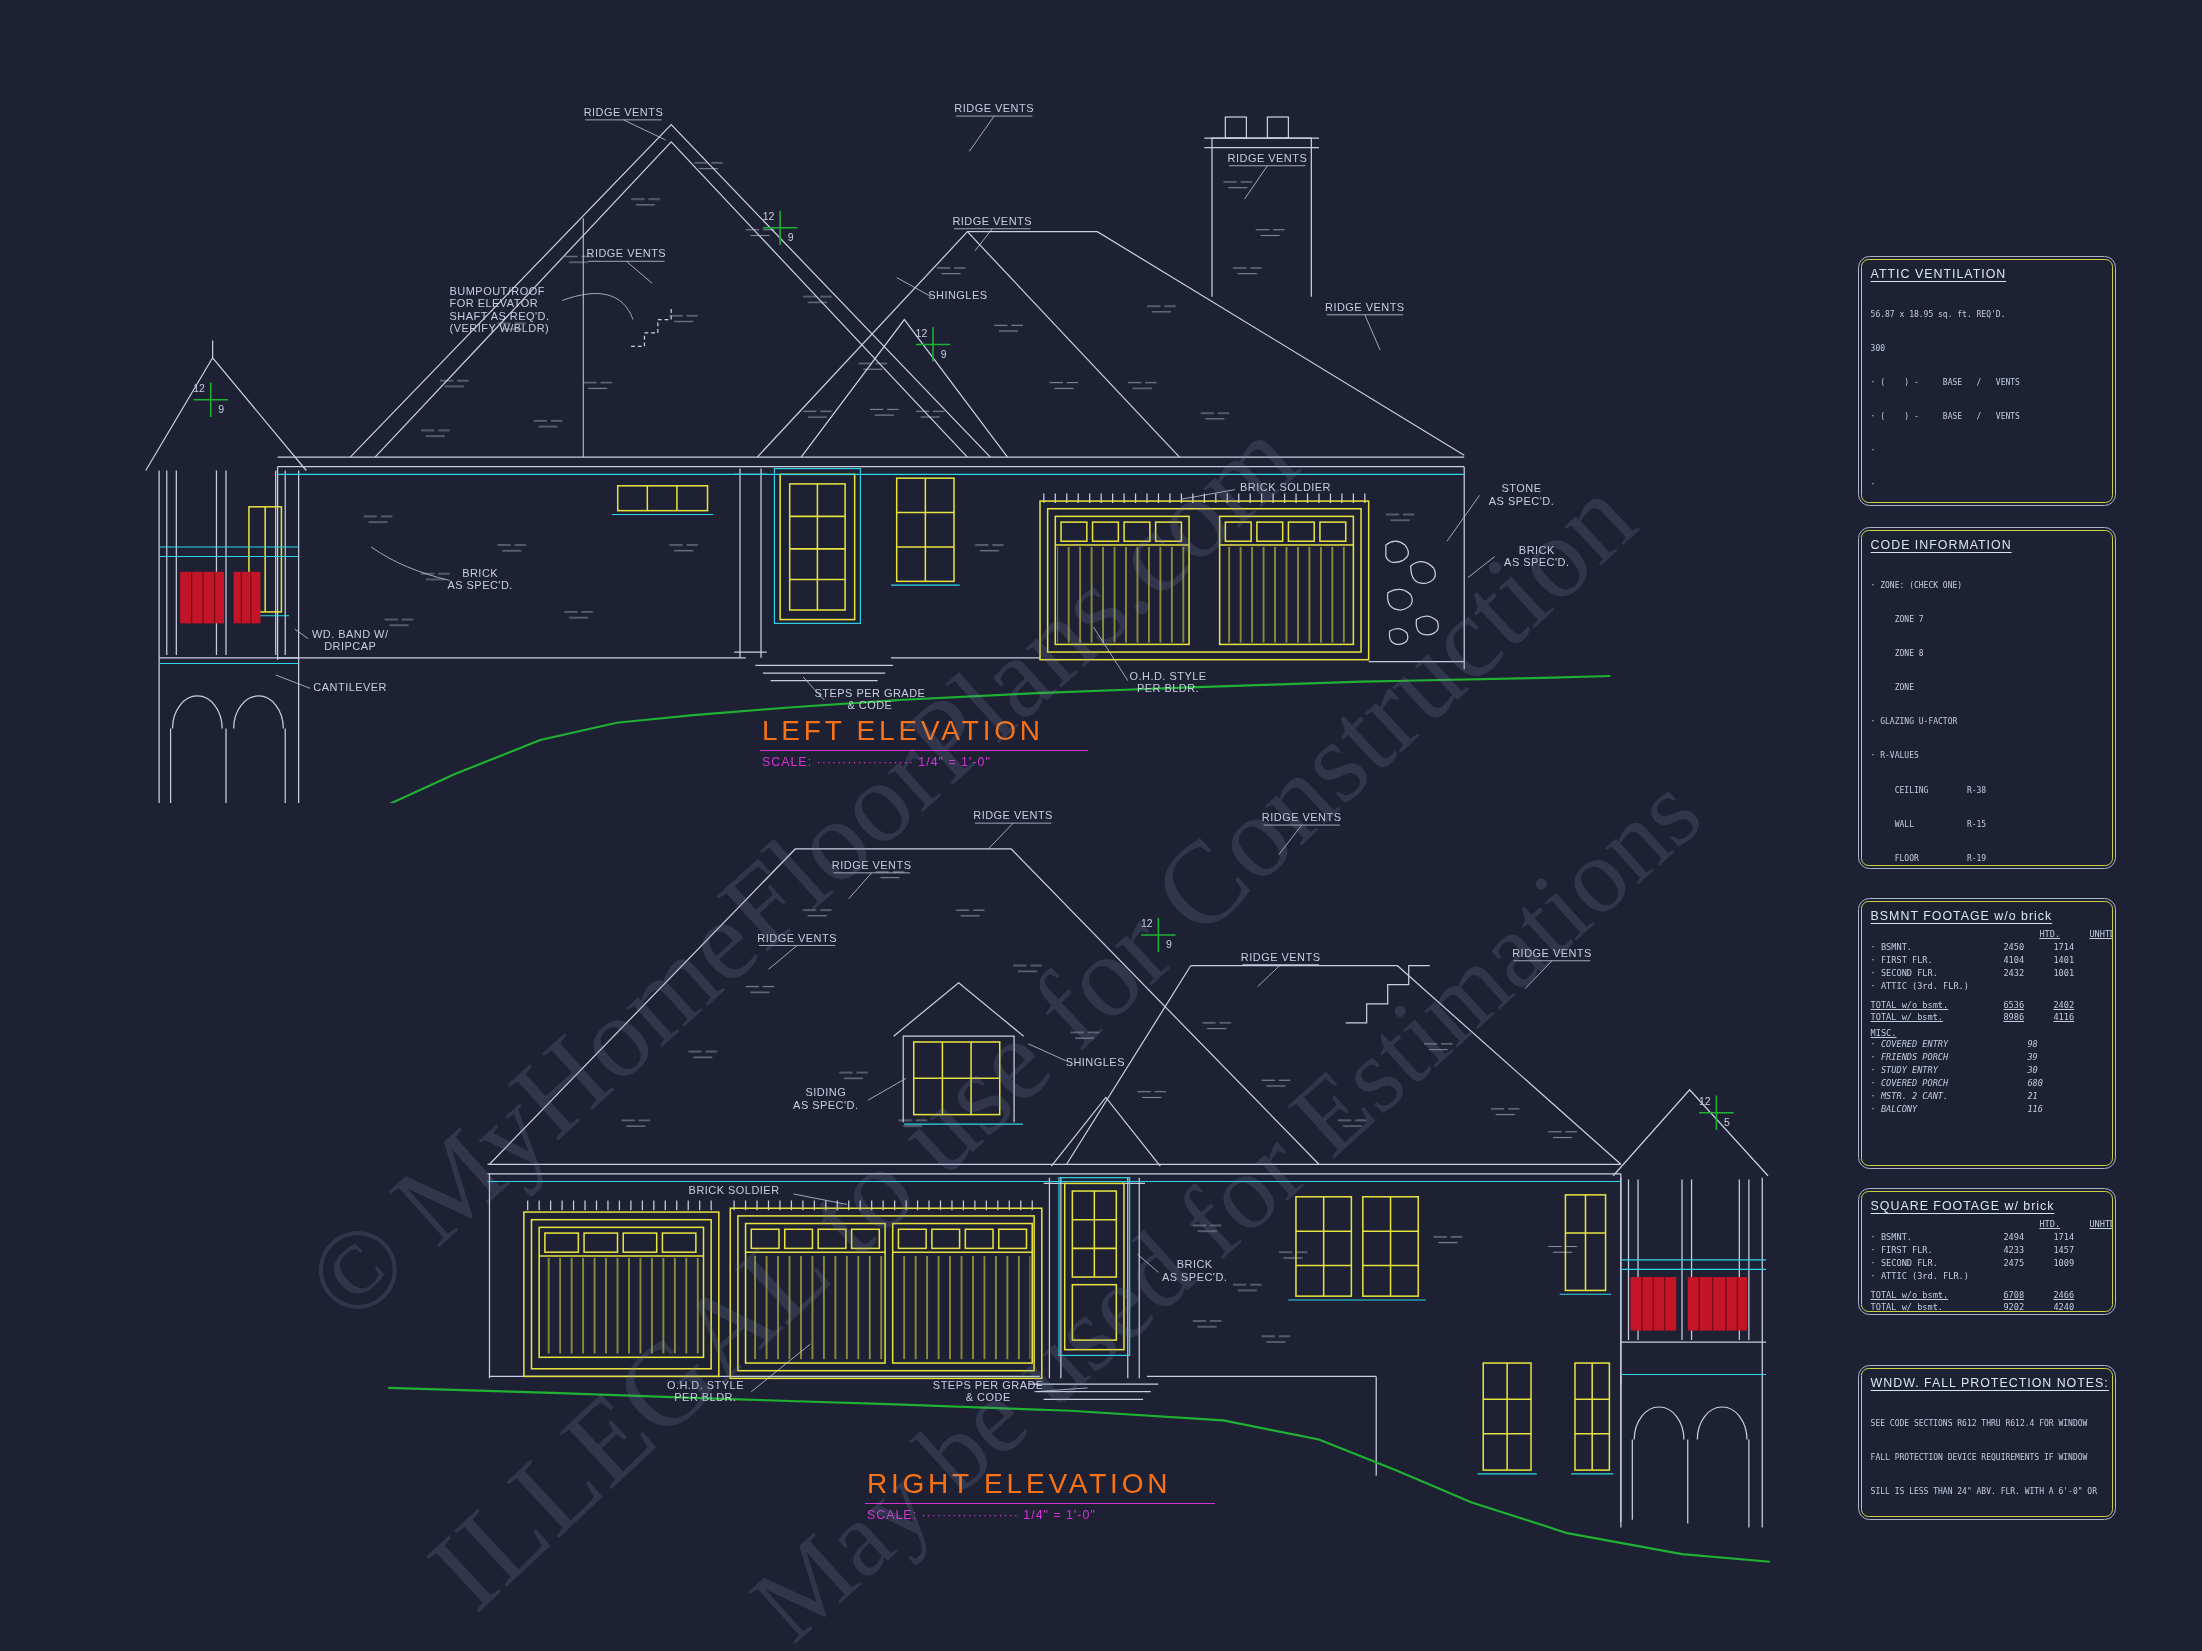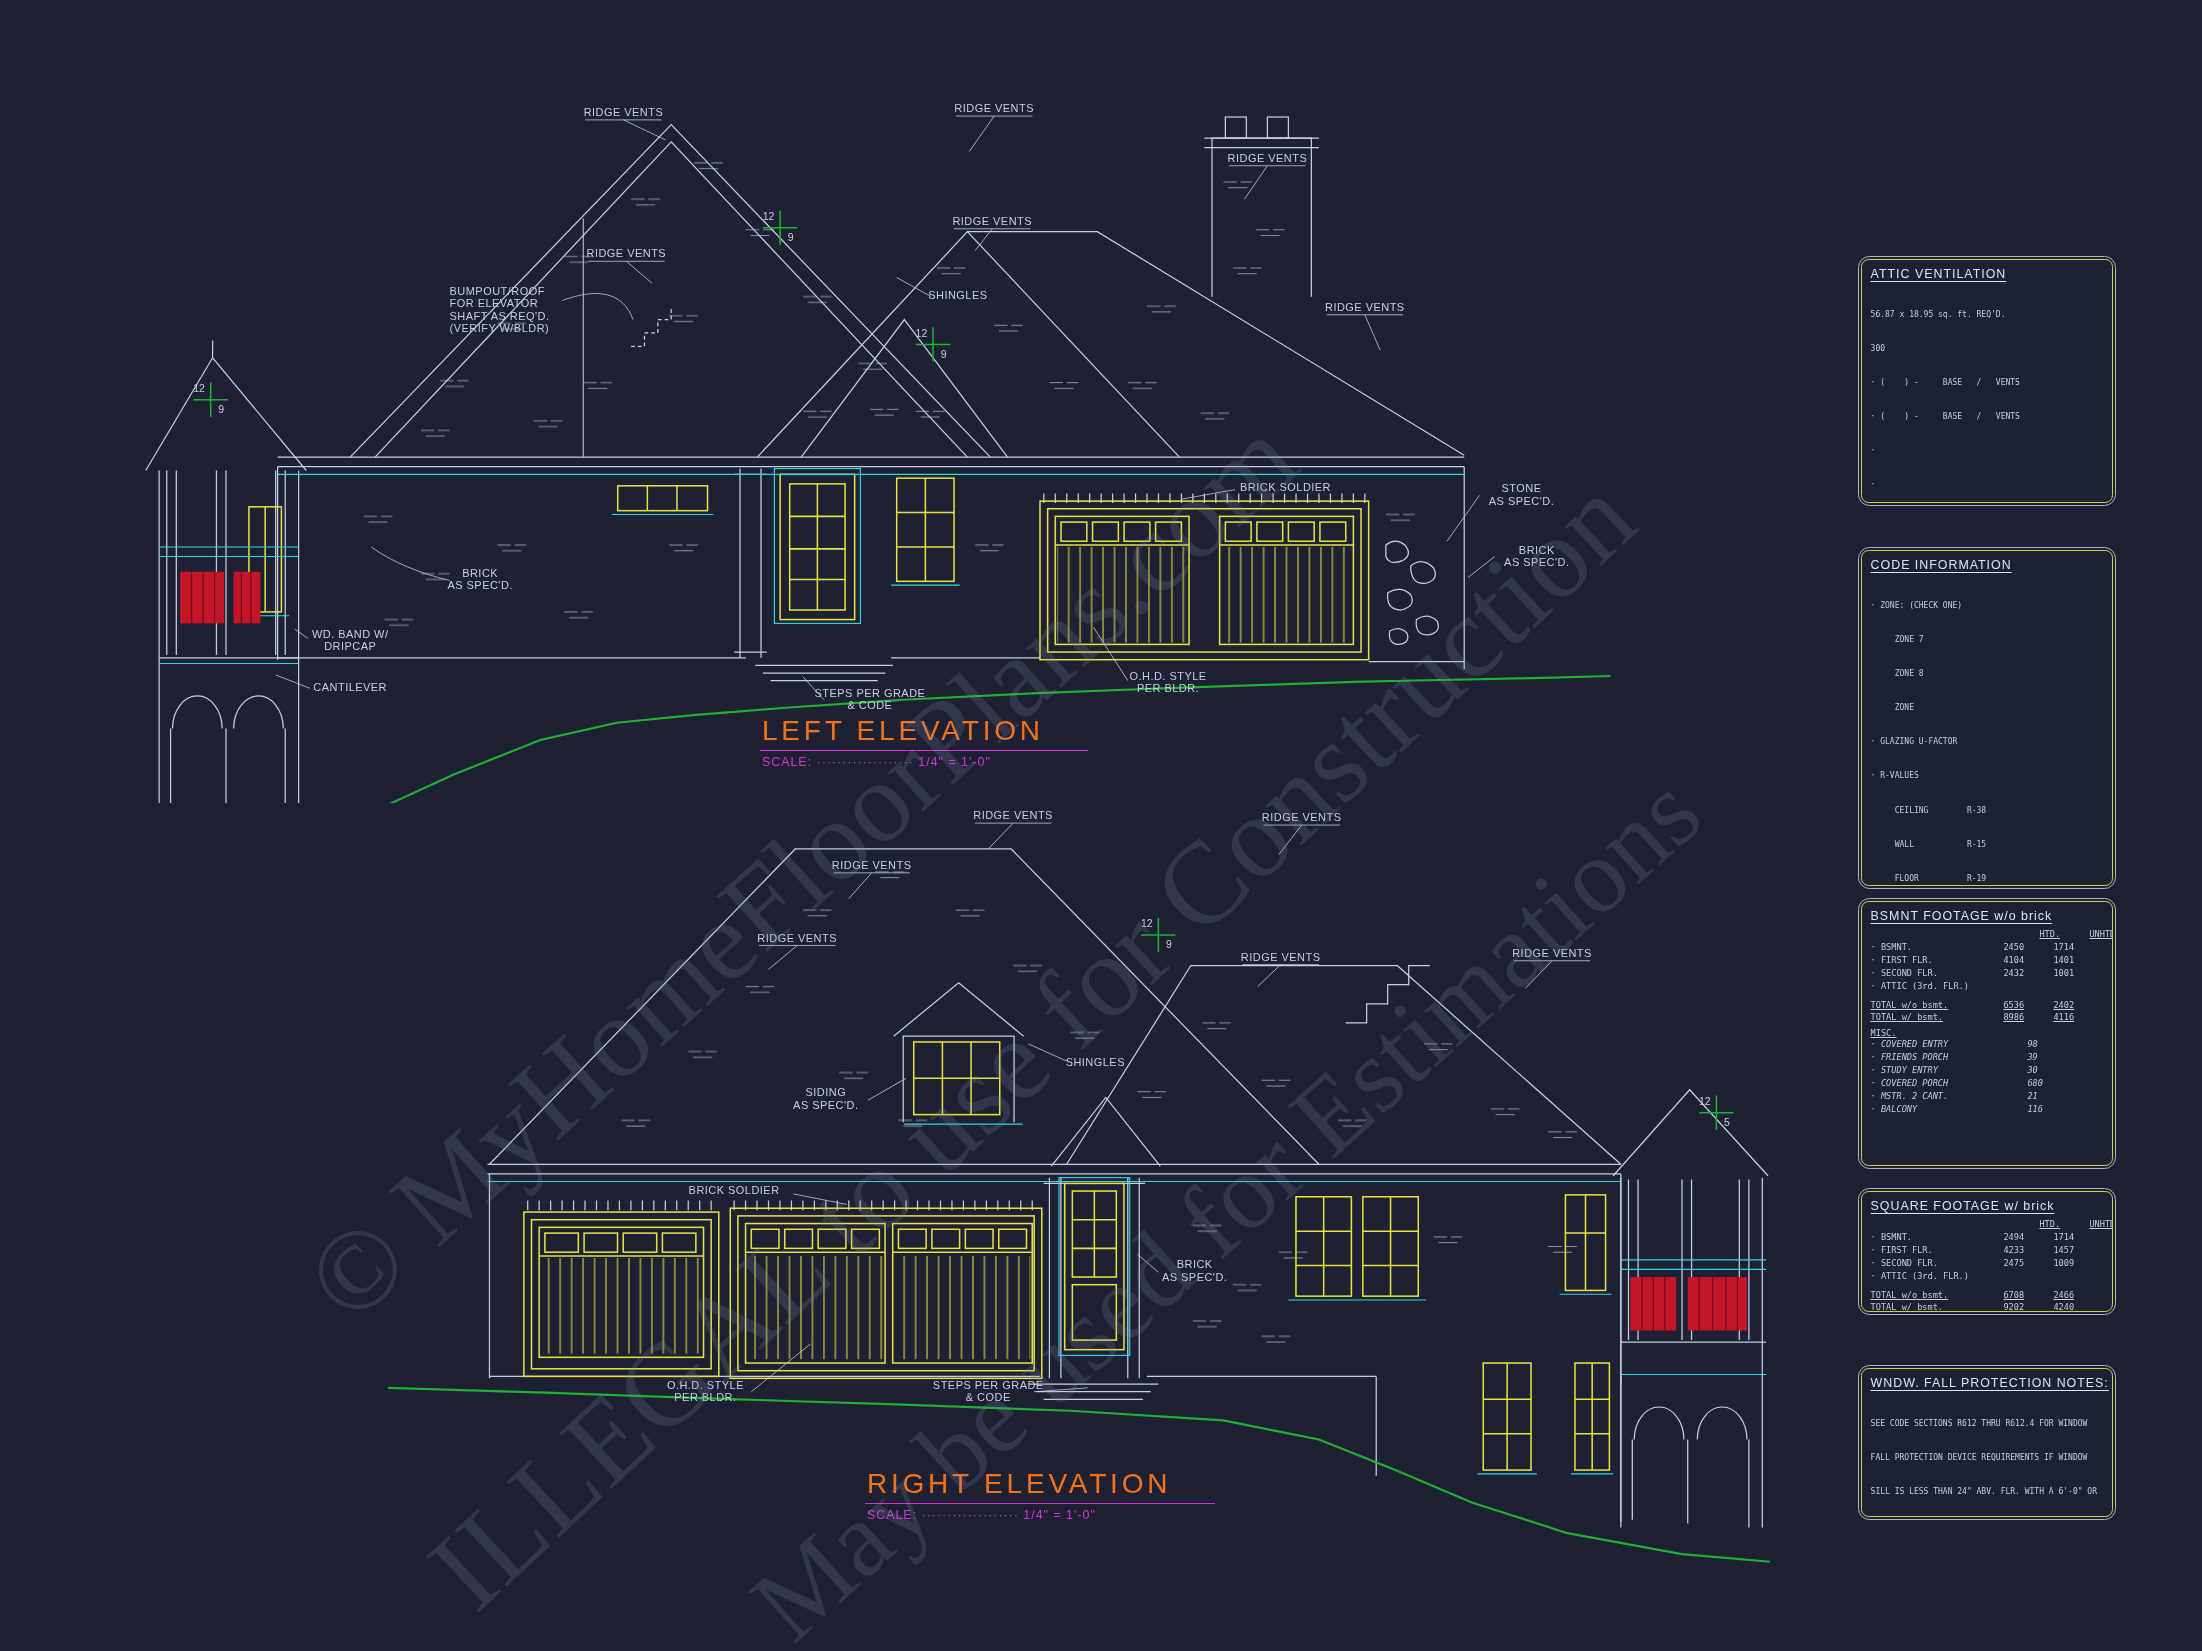--- a/index.html
+++ b/index.html
@@ -404,21 +404,21 @@
         
         
         
         
         
         
       </div>
     </div>
   </div>
 
-  <div class="panel" style="top:527px;height:342px;margin-top:20px;">
+  <div class="panel" style="top:527px;height:342px;">
     <div class="panel-inner">
       <div class="panel-title">CODE INFORMATION</div>
       <div class="panel-body small">
         <div>· ZONE: (CHECK ONE)</div>
         <div>     ZONE 7</div>
         <div>     ZONE 8</div>
         <div>     ZONE</div>
         <div>· GLAZING U-FACTOR</div>
         <div>· R-VALUES</div>
         <div>     CEILING        R-38</div>

